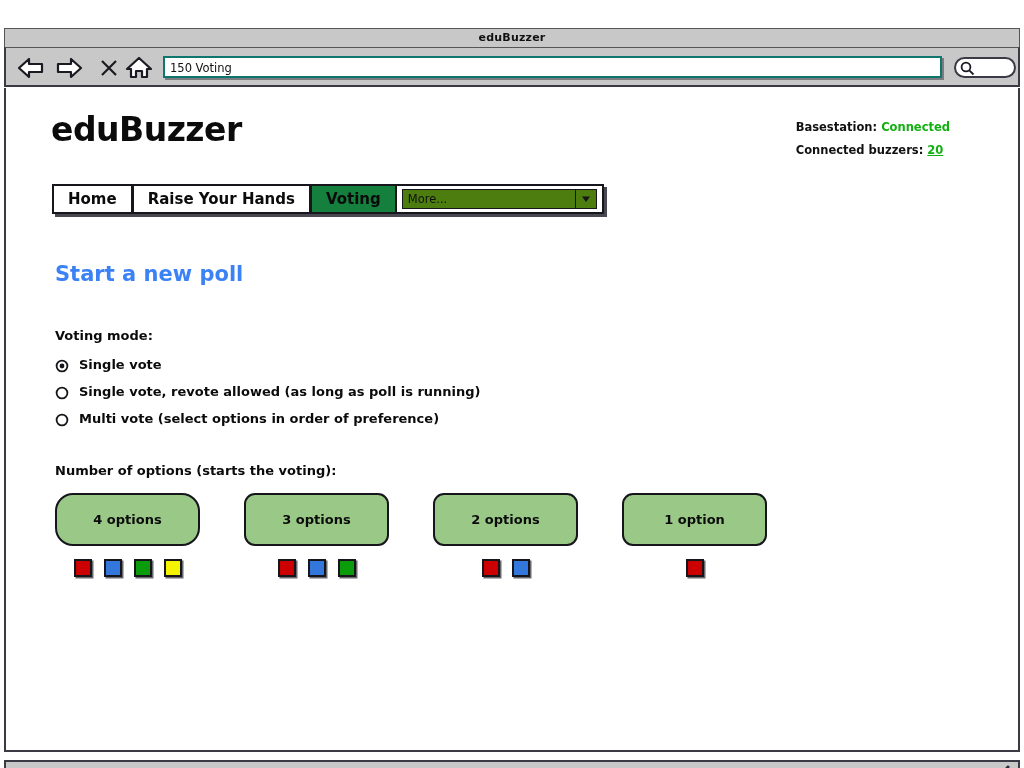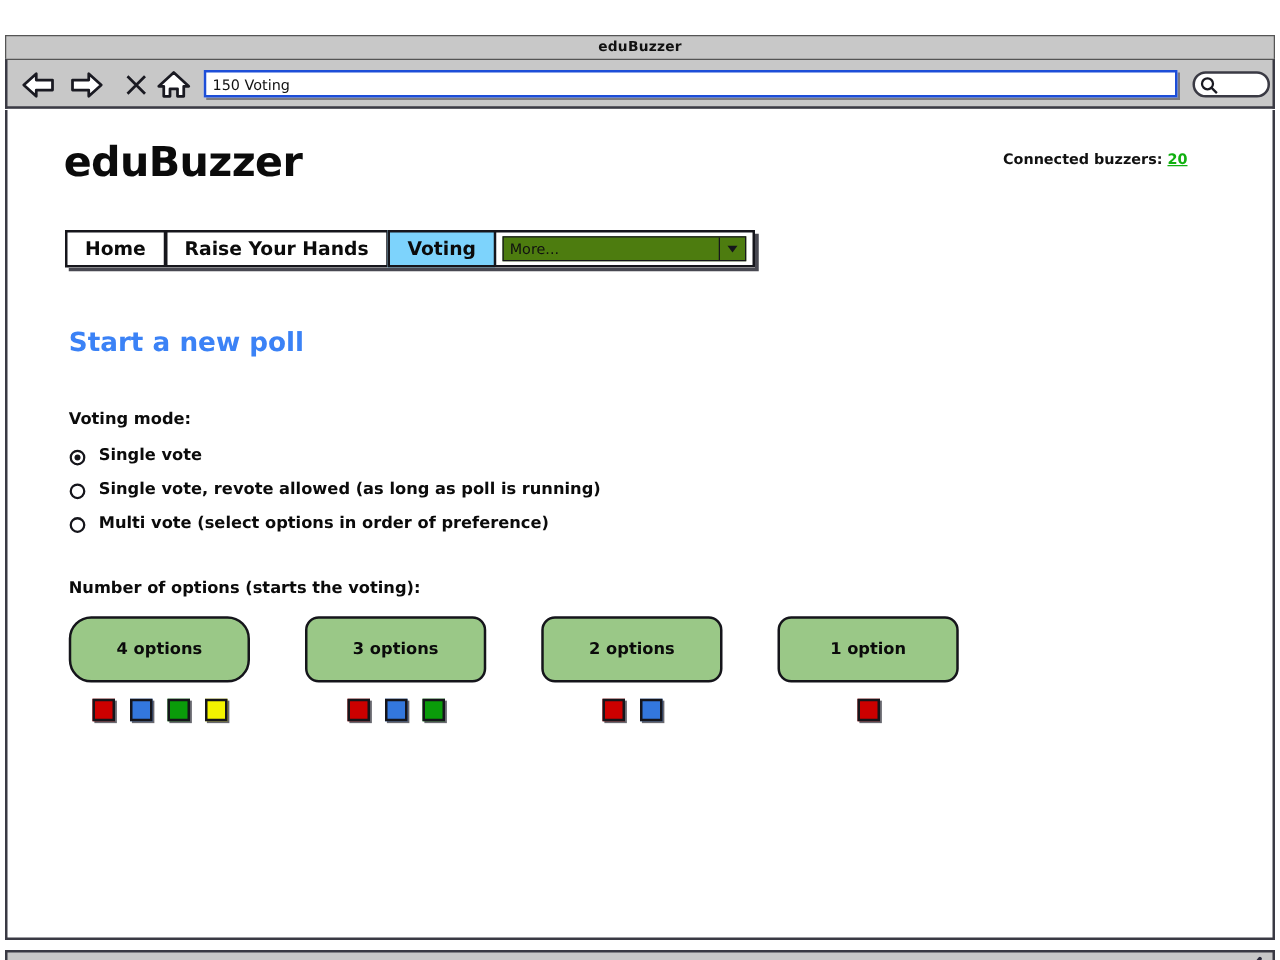--- a/index.html
+++ b/index.html
@@ -65,21 +65,21 @@
   #nav-stop  { left: 88px; }
   #nav-home  { left: 118px; }
 
   #url-bar {
     position: absolute;
     left: 157px; top: 8px;
     width: 779px;
     height: 22px;
     box-sizing: border-box;
     background: #ffffff;
-    border: 2px solid #1d4ed8;
+    border: 2px solid #0f766e;
     box-shadow: 2px 2px 0 rgba(60,60,70,0.55);
   }
   #url-text {
     position: absolute;
     left: 5px; top: 3px;
     font-size: 11.5px;
     color: #111;
     font-family: "DejaVu Sans", sans-serif;
     white-space: nowrap;
   }
@@ -166,21 +166,21 @@
     display: flex;
     align-items: center;
     justify-content: center;
     padding: 0 14px;
     font-size: 15px;
     font-weight: bold;
     color: #0b0b0b;
     white-space: nowrap;
   }
   .tab:last-of-type { border-right-width: 2px; }
-  .tab.active { background: #7dd3fc; }
+  .tab.active { background: #15803d; }
 
   #more-select {
     box-sizing: border-box;
     border: 2px solid #16161c;
     border-left-width: 1px;
     background: #ffffff;
     width: 208px;
     display: flex;
     align-items: center;
     padding: 0 5px;
@@ -341,20 +341,24 @@
         </svg>
       </div>
     </div>
   </div>
 
   <div id="page-canvas">
 
     <div id="brand">eduBuzzer</div>
 
     <div id="conn-status">
+      <div class="status-row">
+        <span>Basestation:</span>
+        <span class="status-val" style="color: rgb(16, 176, 16);">Connected</span>
+      </div>
       <div class="status-row">
         <span>Connected buzzers:</span>
         <span class="status-val" style="color: rgb(16, 176, 16); text-decoration: underline;">20</span>
       </div>
     </div>
 
     <div id="tabbar">
       <div class="tab">Home</div>
       <div class="tab">Raise Your Hands</div>
       <div class="tab active">Voting</div>

